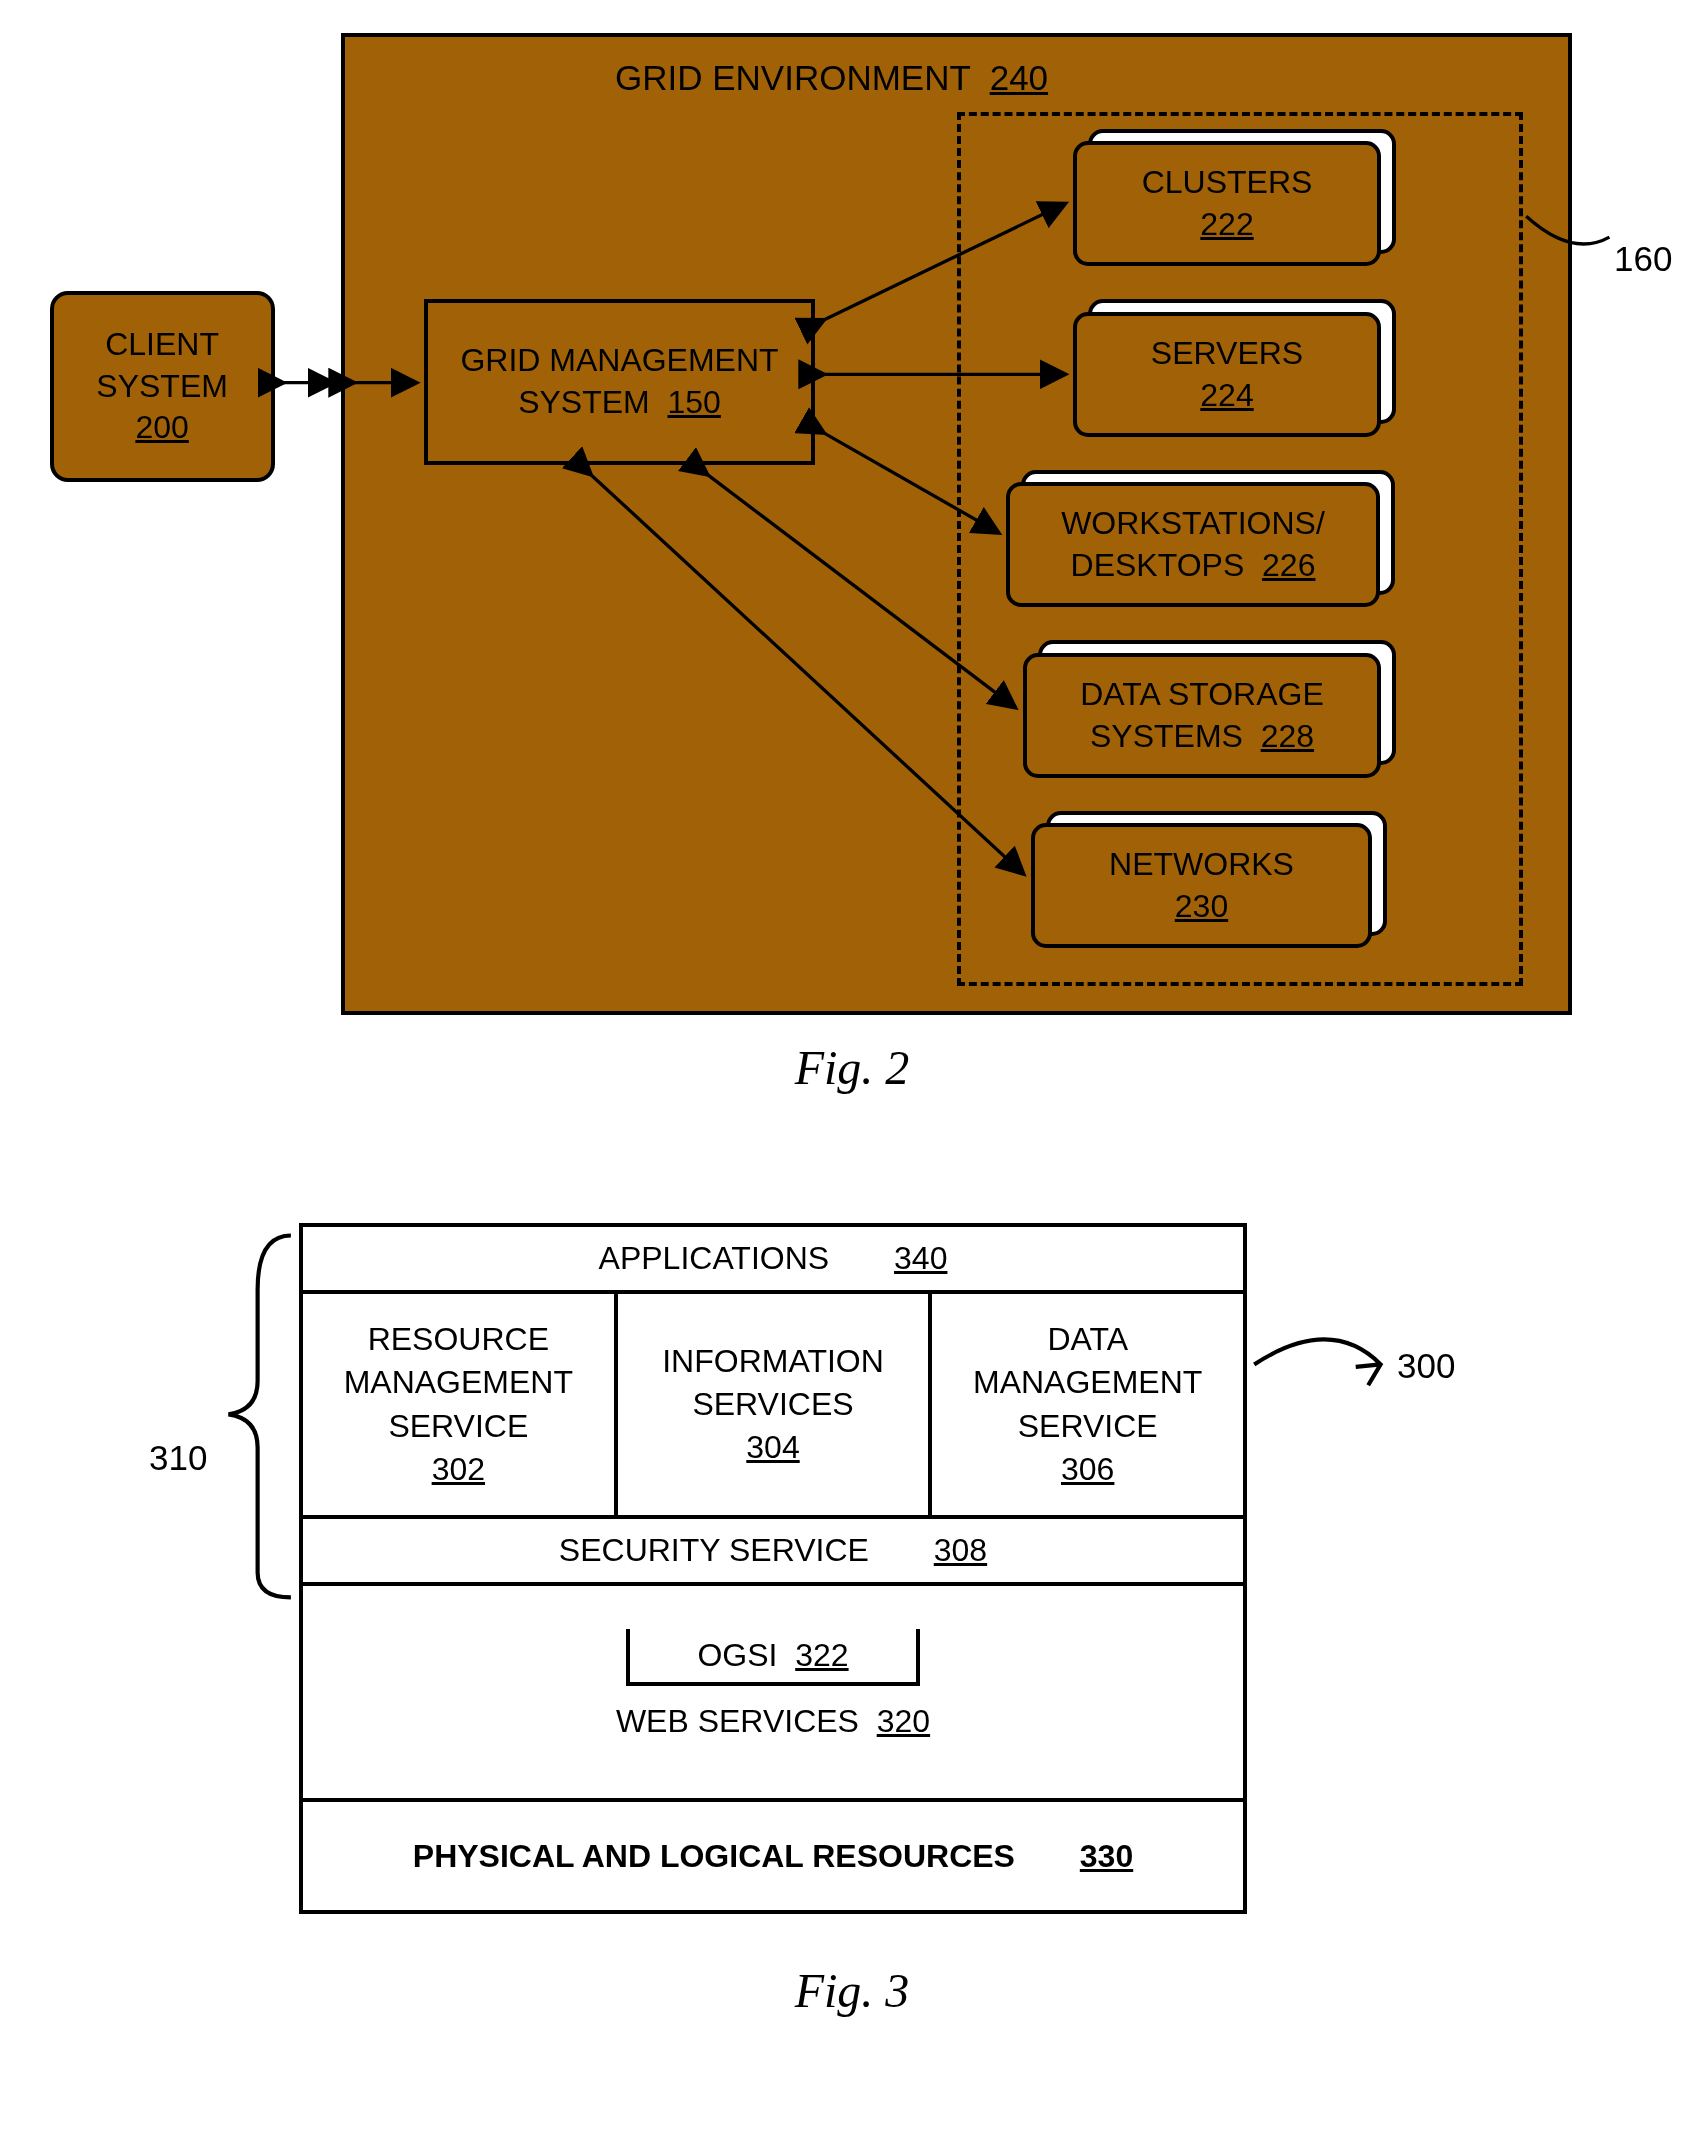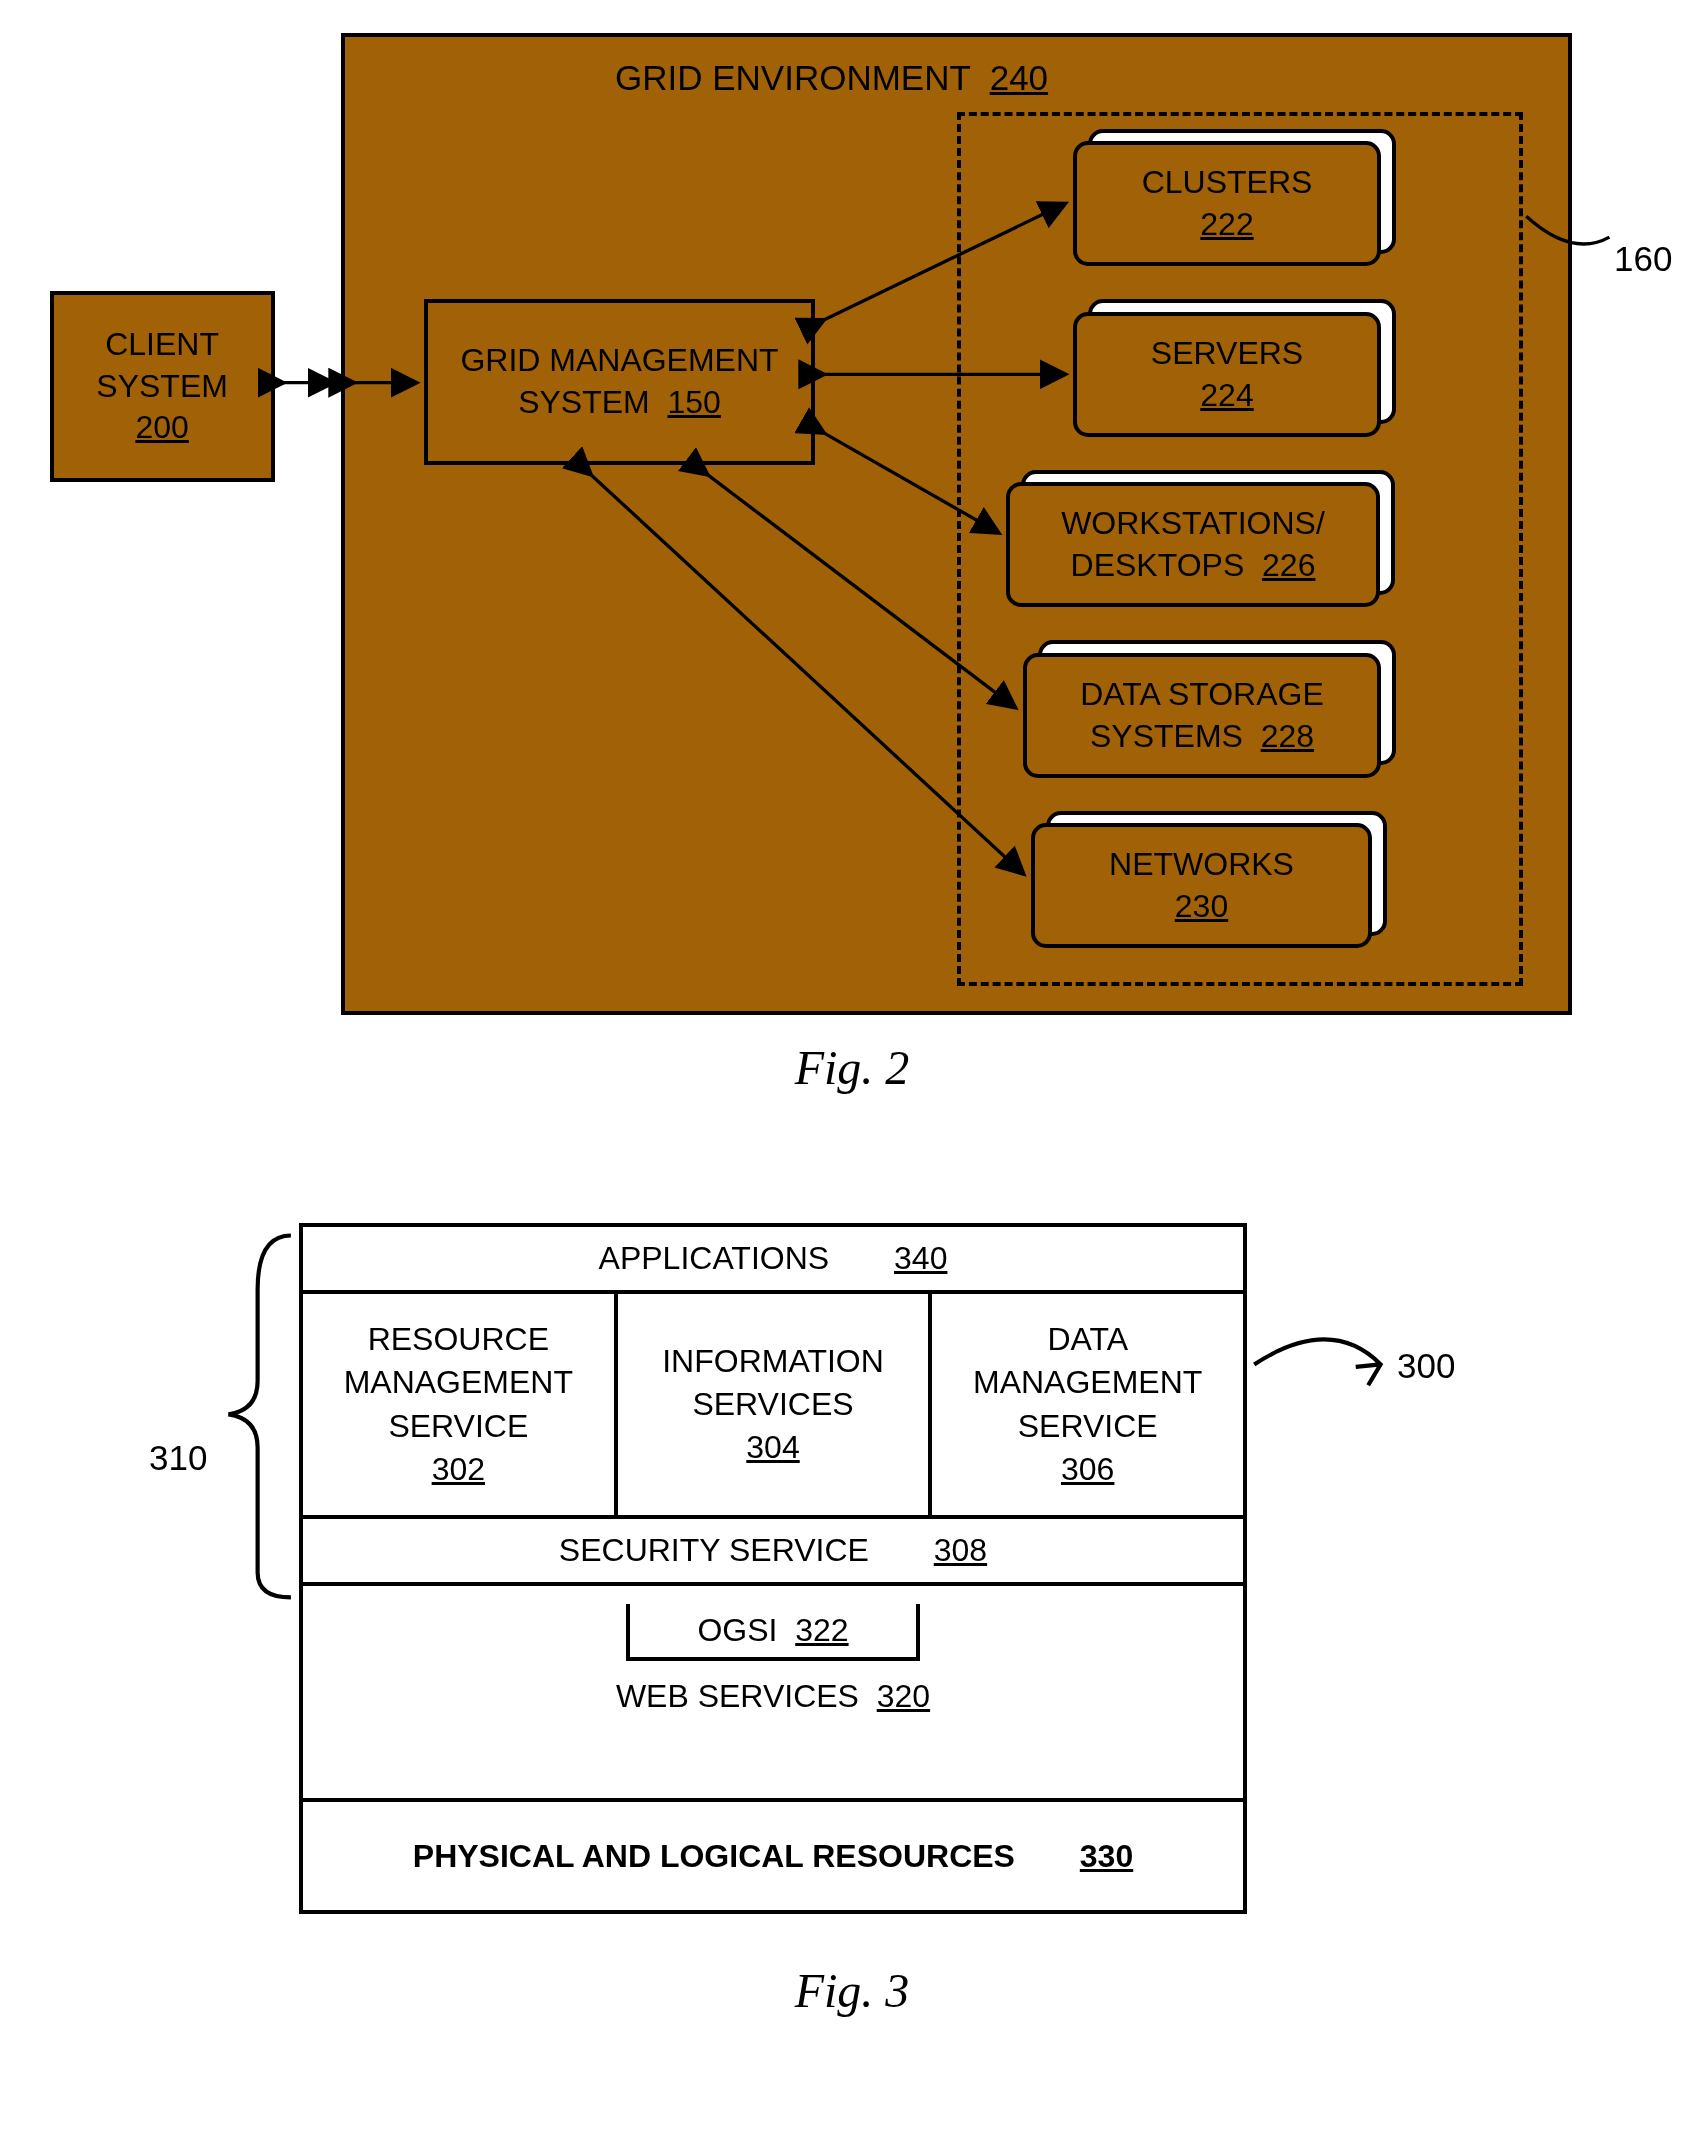--- a/index.html
+++ b/index.html
@@ -95,21 +95,20 @@
   }
   .f3cell:last-child { border-right: none; }
   .f3full { flex:1; padding: 10px 8.3px; display:flex; justify-content:center; align-items:center; gap: 28px;}
   .ogsi-wrap {
     position: relative;
     flex:1;
     display:flex;
     flex-direction: column;
     align-items: center;
     justify-content: flex-end;
-    padding-bottom: 25px;
   }
   .ogsi-box {
     border-left: 4.2px solid #000;
     border-right: 4.2px solid #000;
     border-bottom: 4.2px solid #000;
     padding: 8.3px 67px;
     margin-bottom: 16.6px;
   }
 </style>
 </head>
@@ -119,21 +118,21 @@
 
 <div class="diagram fig2">
 
   <div class="box" style="left:308px; top:0px; width:1231px; height:982px; justify-content:flex-start;"></div>
 
   <div class="env-header" style="left:582px; top:25px;">
     <span>GRID ENVIRONMENT</span>
     &nbsp;<span class="ref">240</span>
   </div>
 
-  <div class="box" style="left:16.6px; top:258px; width:225px; height:191px;">
+  <div class="box" style="left:16.6px; top:258px; width:225px; height:191px;border-radius:18px;">
     <span>CLIENT</span>
     <span>SYSTEM</span>
     <span class="ref">200</span>
   </div>
 
   <div class="box" style="left:391px; top:266px; width:391px; height:166px;">
     <span>GRID MANAGEMENT</span>
     <span>
       <span>SYSTEM</span>
       &nbsp;<span class="ref">150</span>

